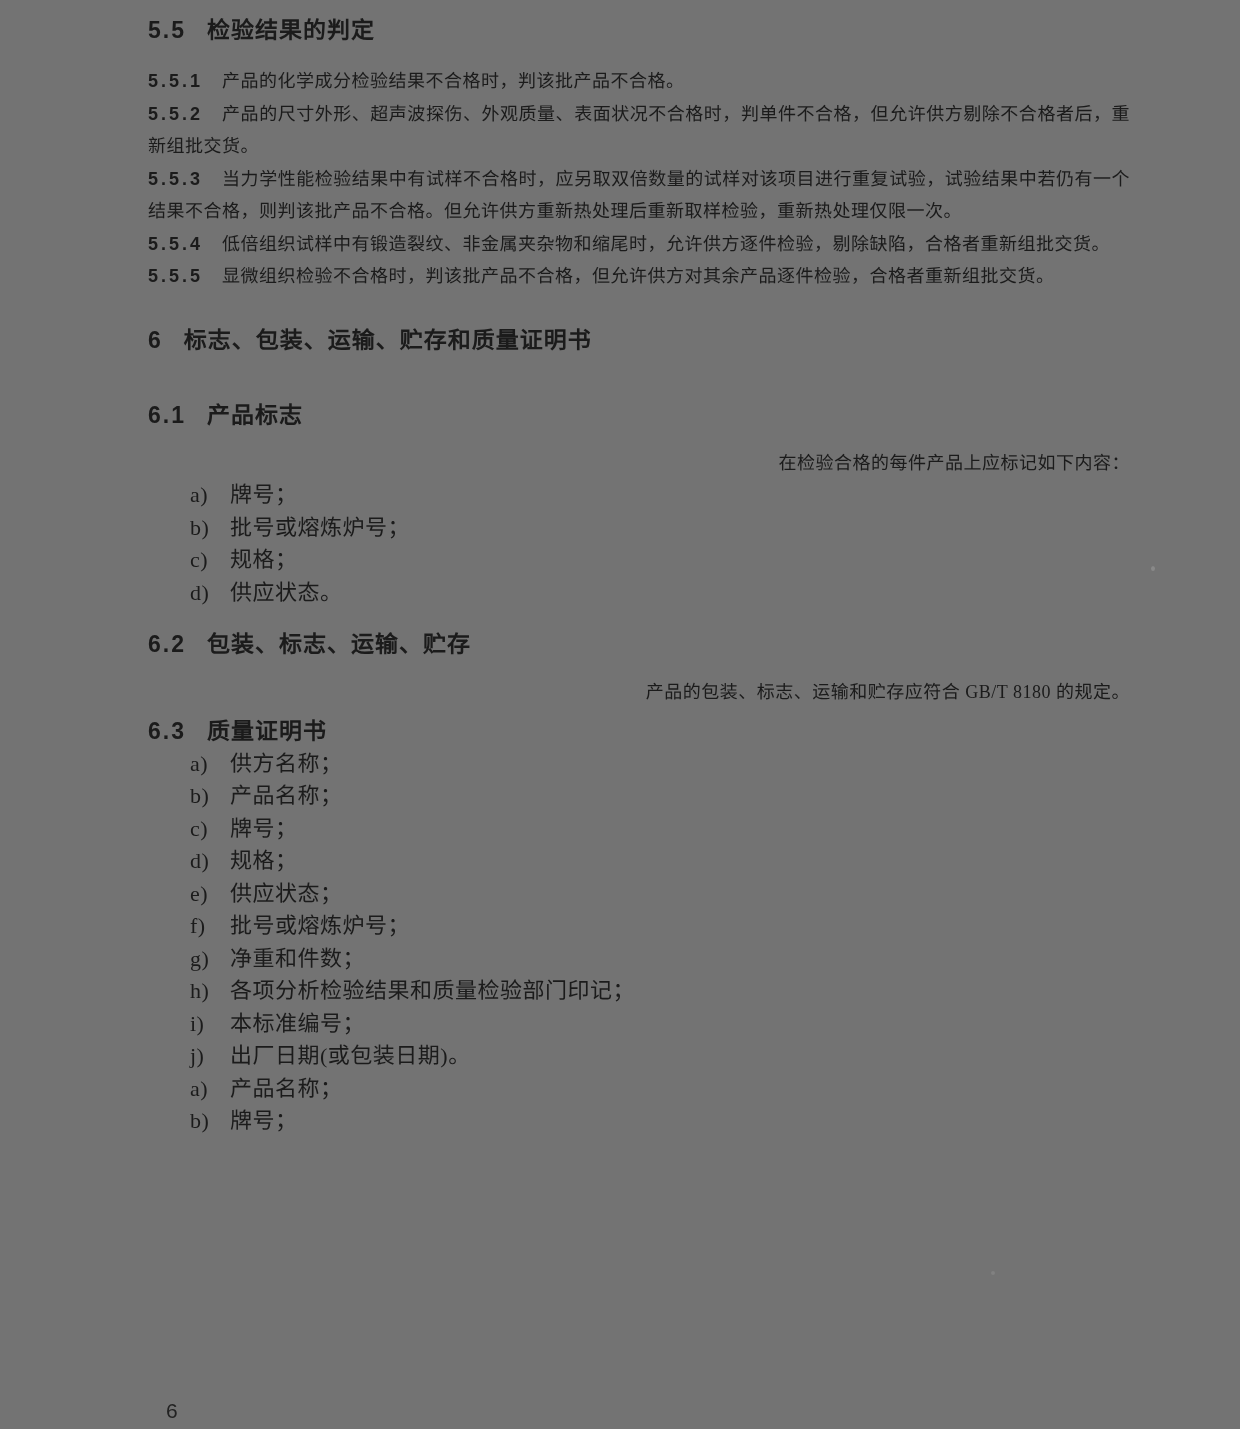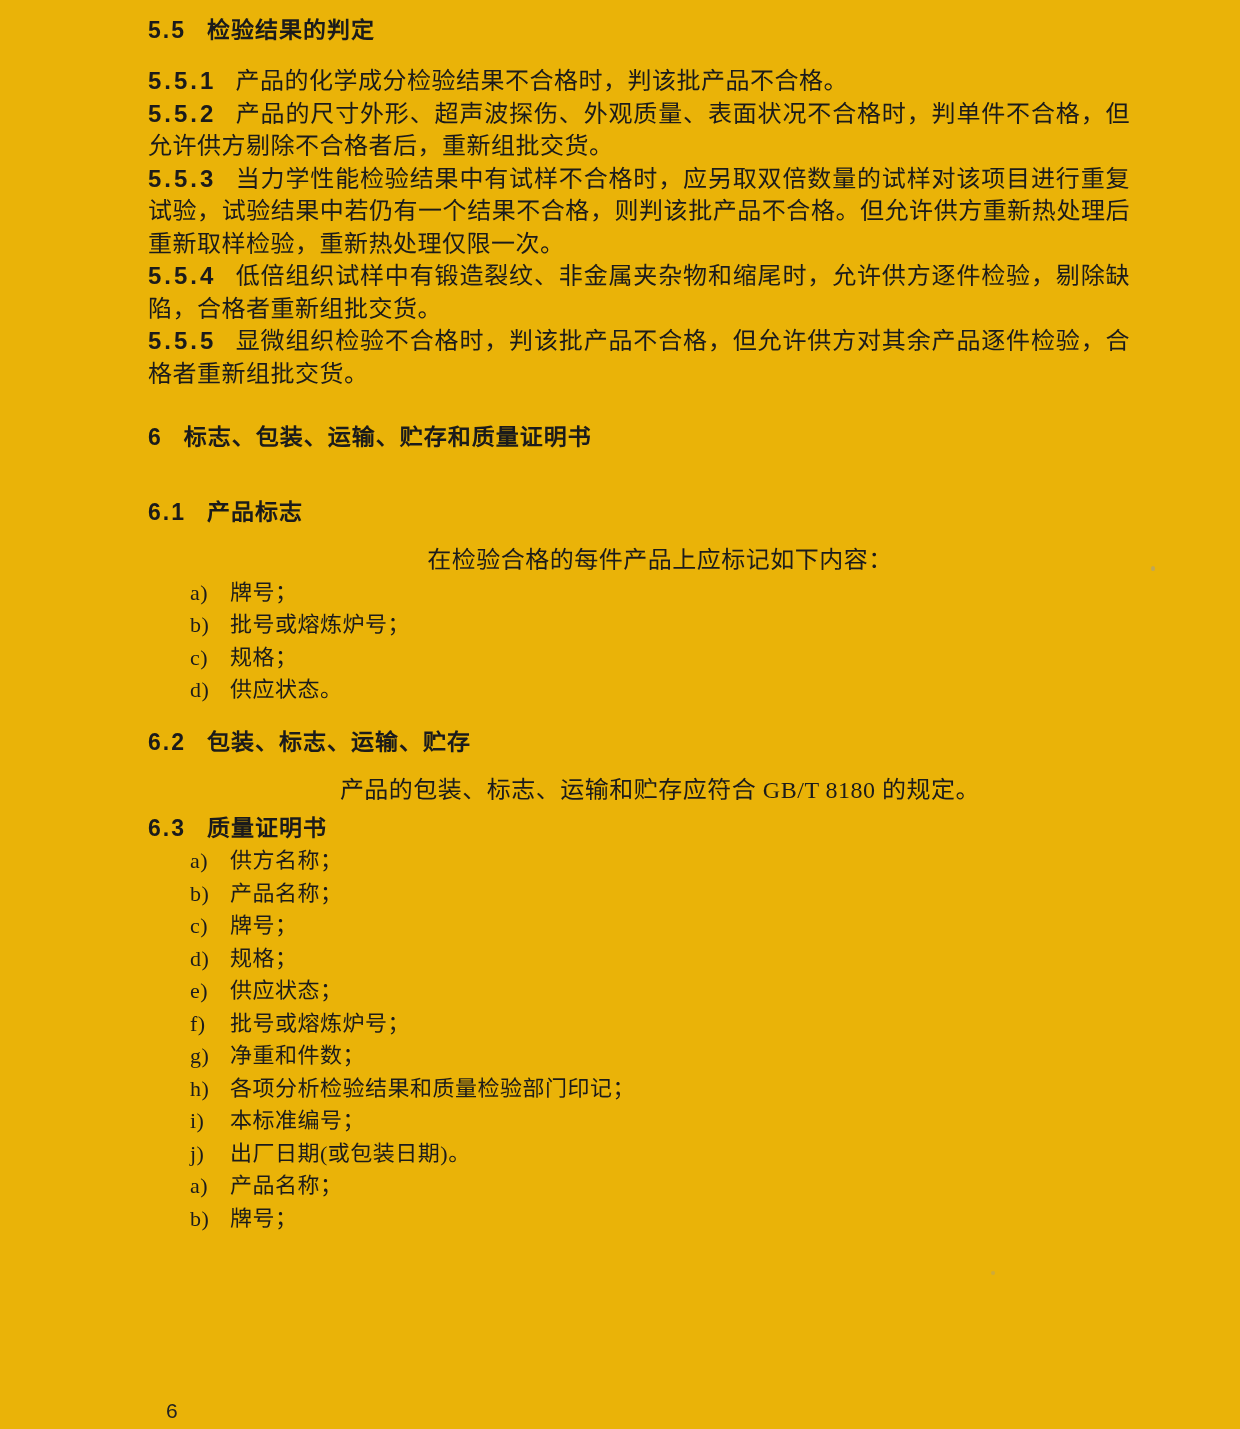--- a/index.html
+++ b/index.html
@@ -4,21 +4,21 @@
 <style>
   html, body {
     margin: 0;
     padding: 0;
     background: #ffffff;
   }
   .page {
     position: relative;
     width: 1240px;
     height: 1429px;
-    background: #eab308;
+    background: #737373;
     color: #1b1b1b;
     font-family: "Liberation Serif", serif;
     overflow: hidden;
   }
   .content {
     position: absolute;
     left: 148px;
     top: 13px;
     width: 982px;
   }
@@ -32,35 +32,35 @@
     letter-spacing: 1px;
     white-space: nowrap;
   }
   .hnum {
     letter-spacing: 2px;
     margin-right: 21px;
   }
   
   .para {
     margin: 0;
-    font-size: 24px;
+    font-size: 18px;
     line-height: 32.5px;
     text-align: justify;
     letter-spacing: 0.5px;
   }
   .pnum {
     font-family: "Liberation Sans", sans-serif;
     font-weight: 600;
     letter-spacing: 3px;
     margin-right: 19px;
     white-space: nowrap;
   }
   .indent {
     text-indent: 42px;
-    text-align: center;
+    text-align: right;
   }
   
   .li {
     display: flex;
     margin: 0;
     padding-left: 42px;
     font-size: 22px;
     line-height: 32.5px;
     letter-spacing: 0.5px;
   }

